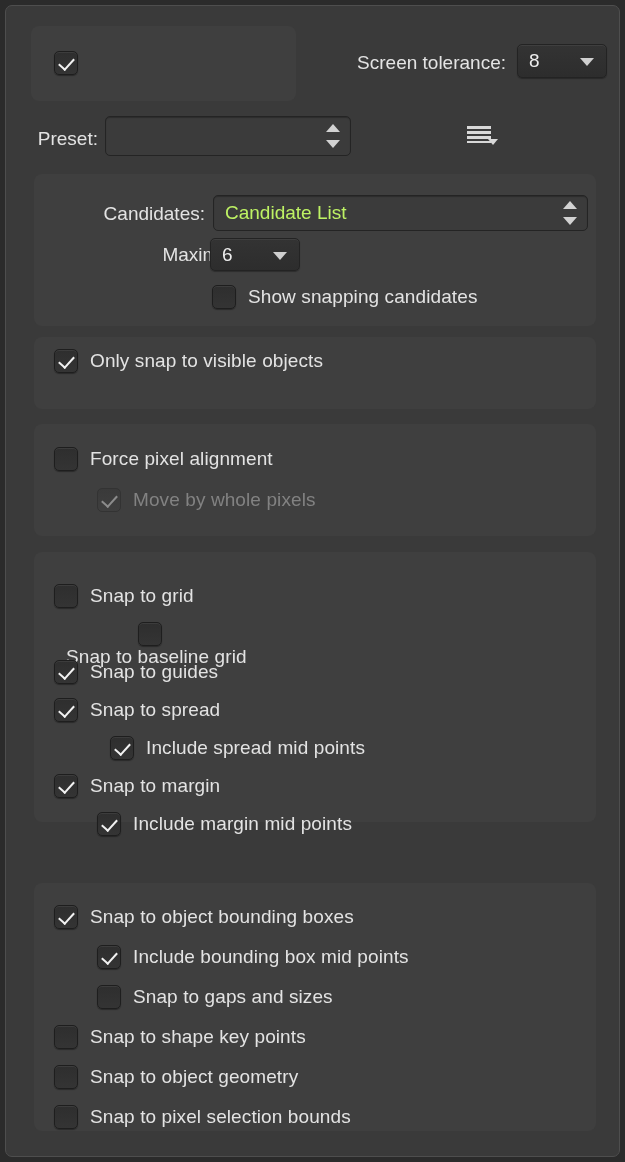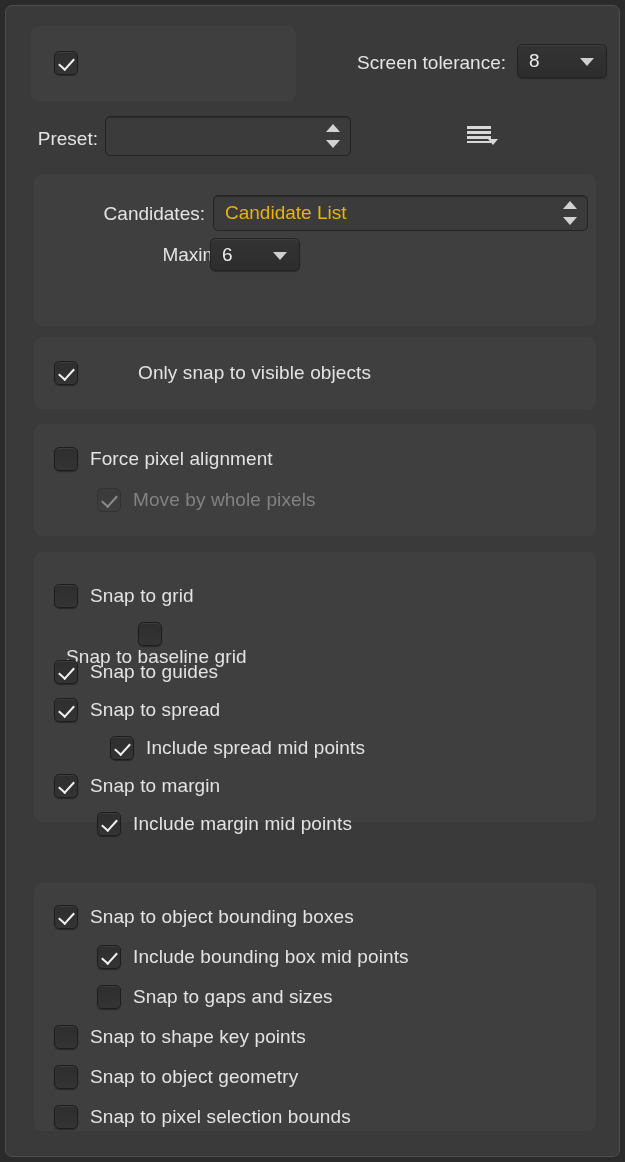--- a/index.html
+++ b/index.html
@@ -125,21 +125,21 @@
     position: absolute;
     box-sizing: border-box;
     background: #3b3b3b;
     border: 1px solid #242424;
     border-radius: 5px;
     box-shadow: inset 0 1px 1px rgba(0,0,0,0.25);
     display: flex;
     align-items: center;
   }
   .combo .val {
-    color: #eab308;
+    color: #bef264;
     font-size: 19px;
     margin-left: 11px;
     white-space: nowrap;
   }
   .stepper {
     position: absolute;
     right: 10px;
     top: 50%;
     transform: translateY(-50%);
     width: 14px;
@@ -234,24 +234,28 @@
     </span>
   </div>
 
   <div class="fieldlabel" style="left:4px; top:238px; width:192px;padding-left:48px;">Maximum:</div>
 
   <div class="popup" style="left:204px; top:232px; width:90px; height:33px;">
     <span class="val">6</span>
     <span class="caret"></span>
   </div>
 
+  <div class="row" style="left:206px; top:279px;">
+    <span class="cbx"></span>
+    <span class="lbl">Show snapping candidates</span>
+  </div>
 
   <div class="group" style="left:28px; top:331px; width:562px; height:72px;"></div>
 
-  <div class="row" style="left:48px; top:355px;gap:48px;">
+  <div class="row" style="left:48px; top:343px;">
     <span class="cbx checked"></span>
     <span class="lbl">Only snap to visible objects</span>
   </div>
 
   <div class="group" style="left:28px; top:418px; width:562px; height:112px;"></div>
 
   <div class="row" style="left:48px; top:441px;">
     <span class="cbx"></span>
     <span class="lbl">Force pixel alignment</span>
   </div>

